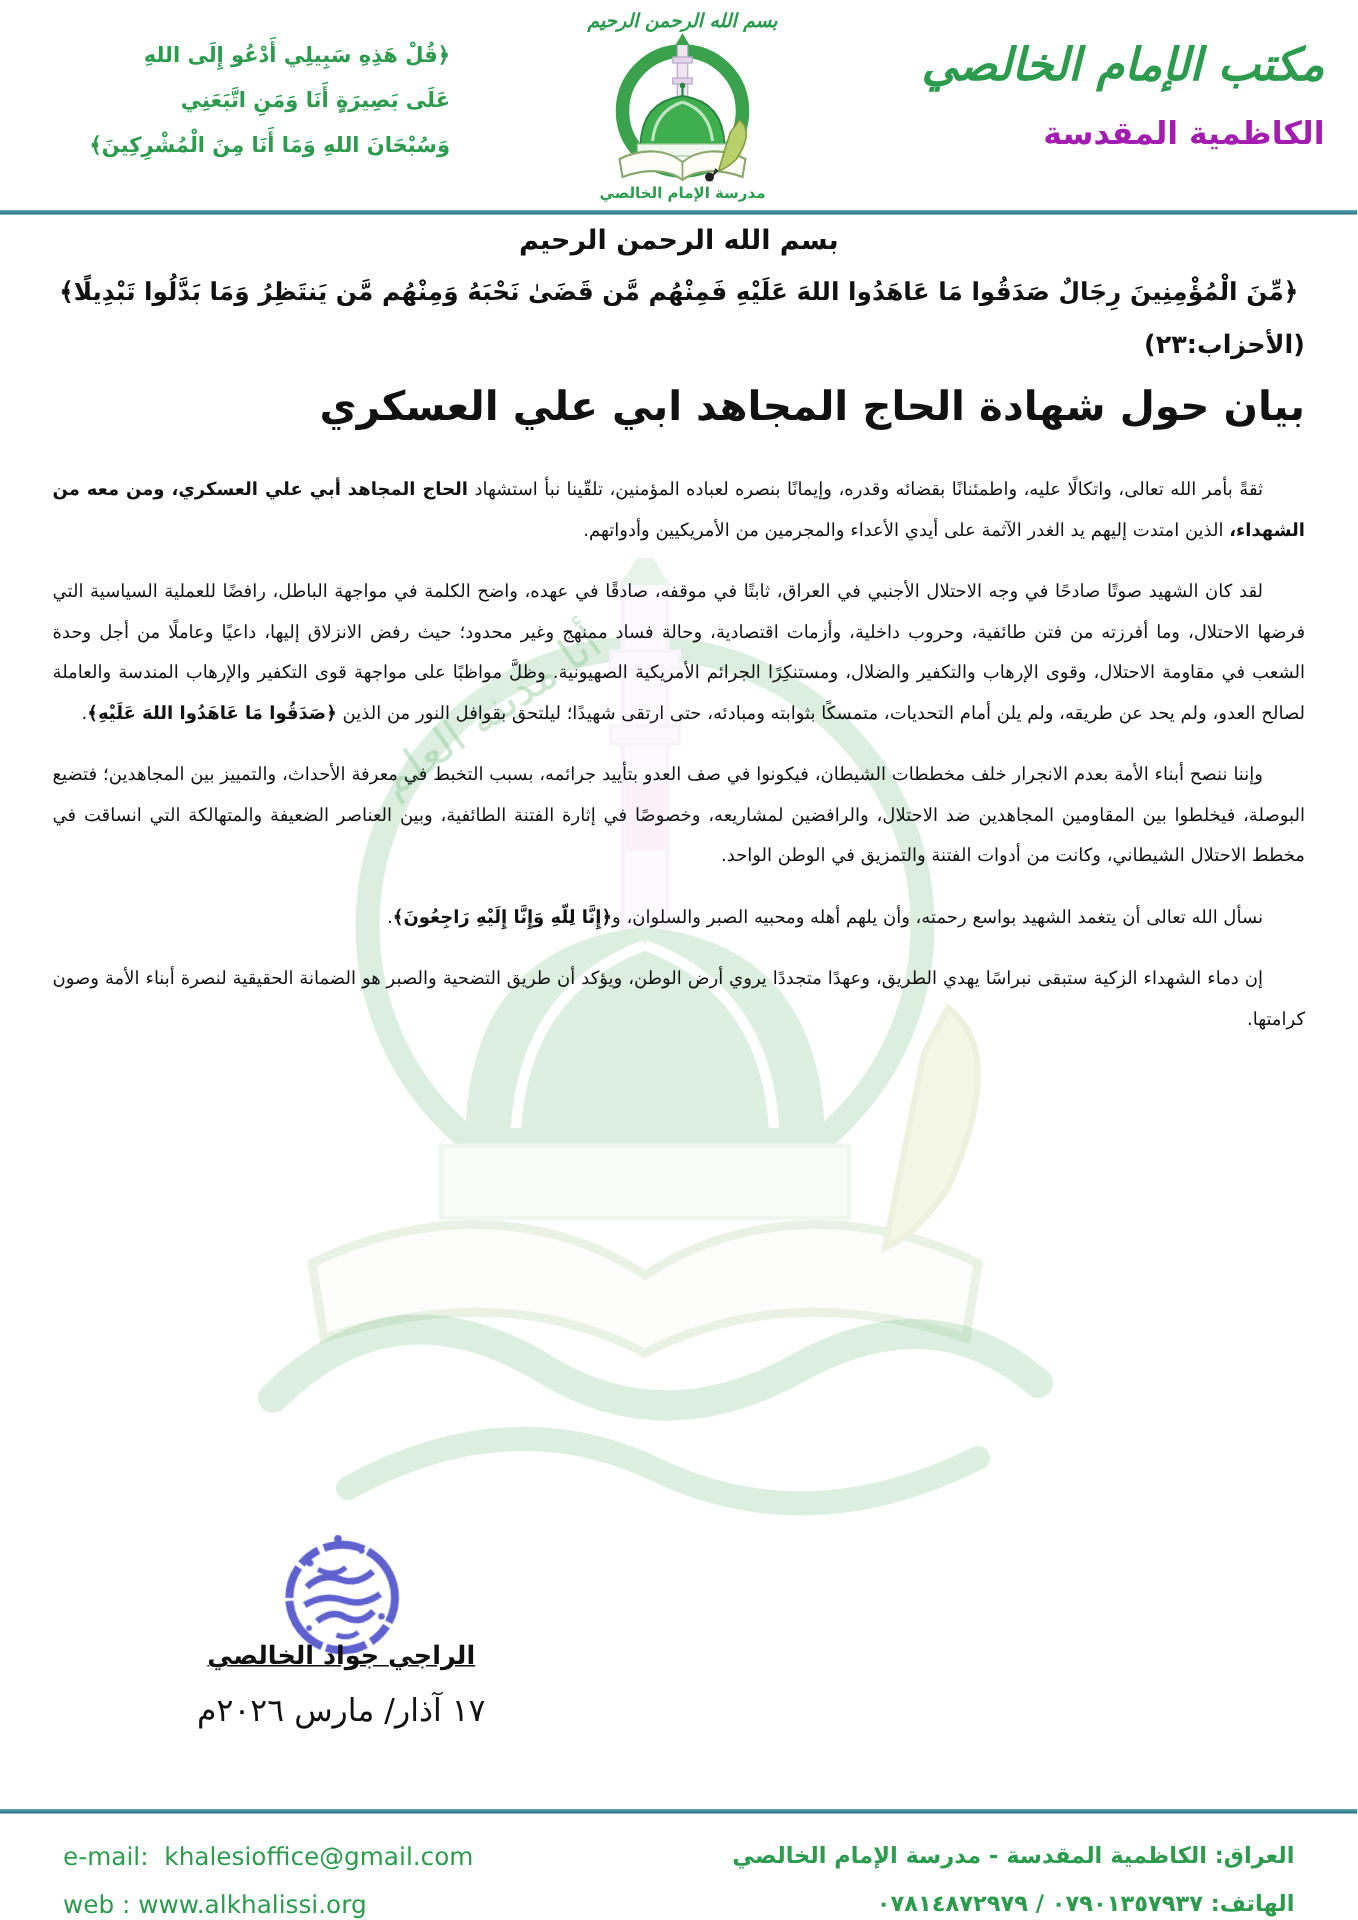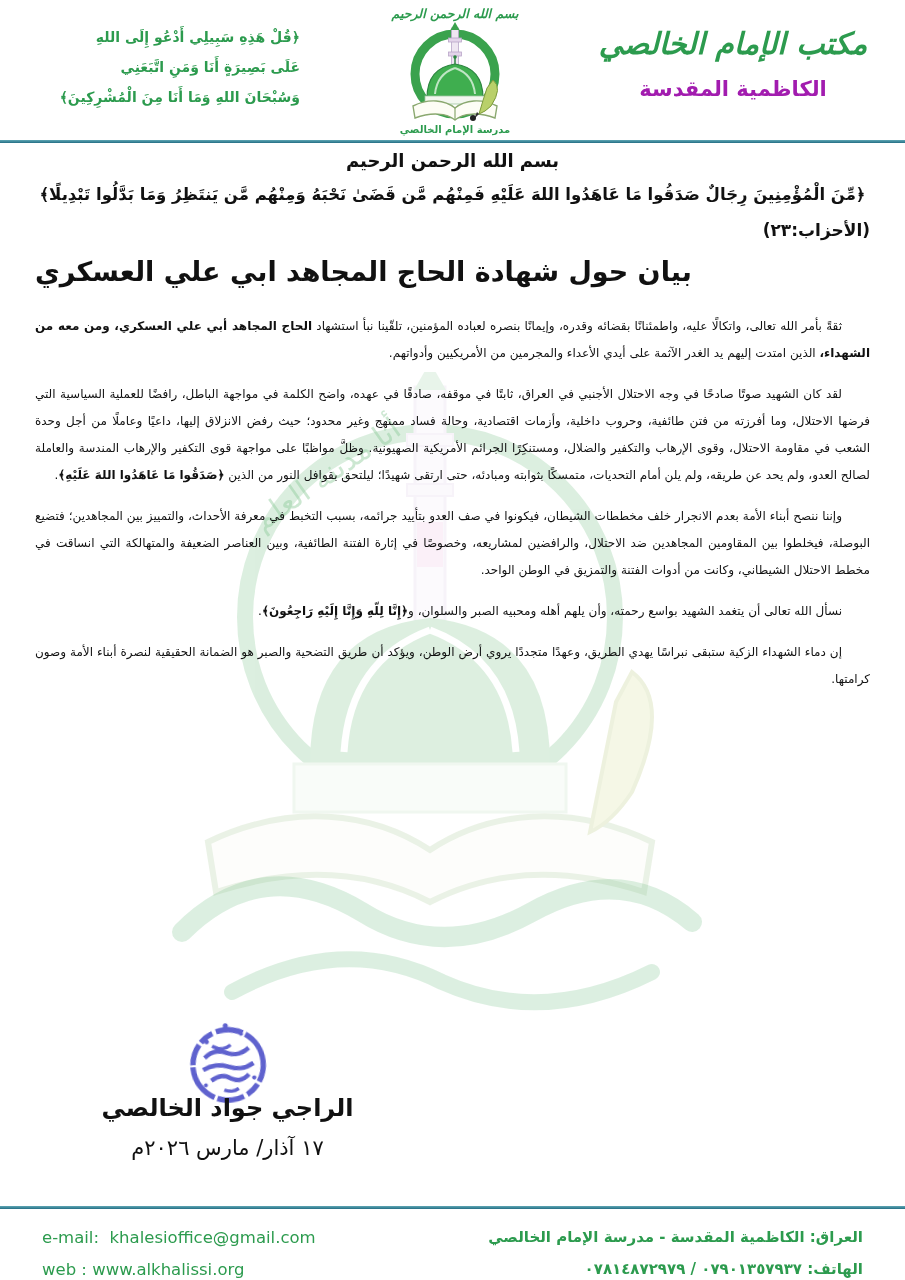--- a/index.html
+++ b/index.html
@@ -8,41 +8,41 @@
     font-family:"DejaVu Sans",sans-serif;color:#111;
   }
   
   .hdr-left{
     position:absolute;top:22px;left:14px;width:286px;text-align:right;
     color:#2c9b4e;font-size:14px;line-height:2.15;font-weight:600;direction:rtl;
   }
   .hdr-logo{position:absolute;top:6px;left:352px;width:206px;text-align:center;}
   .logo-bismillah{color:#2c9b4e;font-size:12.5px;font-weight:bold;font-style:italic;margin-bottom:1px;}
   .logo-caption{color:#2c9b4e;font-size:10px;font-weight:bold;margin-top:-2px;}
-  .hdr-right{position:absolute;top:26px;right:22px;width:300px;text-align:center;direction:rtl;}
+  .hdr-right{position:absolute;top:26px;right:22px;width:300px;text-align:right;direction:rtl;}
   .office-title{color:#2c9b4e;font-size:30px;font-weight:bold;font-style:italic;letter-spacing:-1px;}
   .office-subtitle{color:#a21caf;font-size:21px;font-weight:bold;margin-top:16px;}
   .hdr-divider{position:absolute;top:140px;left:0;width:905px;height:3px;background:linear-gradient(#5fa7b5,#246e84);}
   
   .watermark{position:absolute;top:372px;left:112px;width:636px;height:640px;z-index:0;pointer-events:none;}
   
   .content{position:absolute;top:150px;left:35px;right:35px;direction:rtl;z-index:1;}
   .basmala{text-align:center;font-weight:bold;font-size:18px;}
   .verse{text-align:center;font-weight:bold;font-size:16.5px;margin-top:14px;}
   .verse-ref{text-align:right;font-weight:bold;font-size:17px;margin-top:16px;}
-  .doc-title{text-align:left;font-weight:bold;font-size:27px;margin-top:16px;}
+  .doc-title{text-align:right;font-weight:bold;font-size:27px;margin-top:16px;}
   .body-par{
     text-align:justify;font-size:12px;line-height:2.25;margin:14px 0 0;text-indent:28px;
   }
   .body-par.first{margin-top:26px;}
   .b{font-weight:bold;}
   
   .sig{position:absolute;top:1018px;left:55px;width:345px;text-align:center;direction:rtl;z-index:2;}
   .stamp{width:88px;height:92px;margin:0 auto -20px auto;transform:rotate(-7deg);filter:blur(0.4px);opacity:.88;}
-  .sig-name{font-size:24px;font-weight:600;position:relative;z-index:1;}
+  .sig-name{font-size:17px;font-weight:600;position:relative;z-index:1;text-decoration:underline;}
   .sig-date{font-size:21px;margin-top:14px;}
   
   .ftr-divider{position:absolute;top:1206px;left:0;width:905px;height:3px;background:linear-gradient(#5fa7b5,#246e84);}
   .ftr-left{position:absolute;top:1222px;left:42px;direction:ltr;color:#2c9b4e;font-size:16.5px;line-height:1.95;}
   .ftr-right{position:absolute;top:1222px;right:42px;direction:rtl;text-align:right;color:#2c9b4e;font-size:15px;font-weight:bold;line-height:2.1;}
 </style>
 </head>
 <body>
 
 <div class="page">

